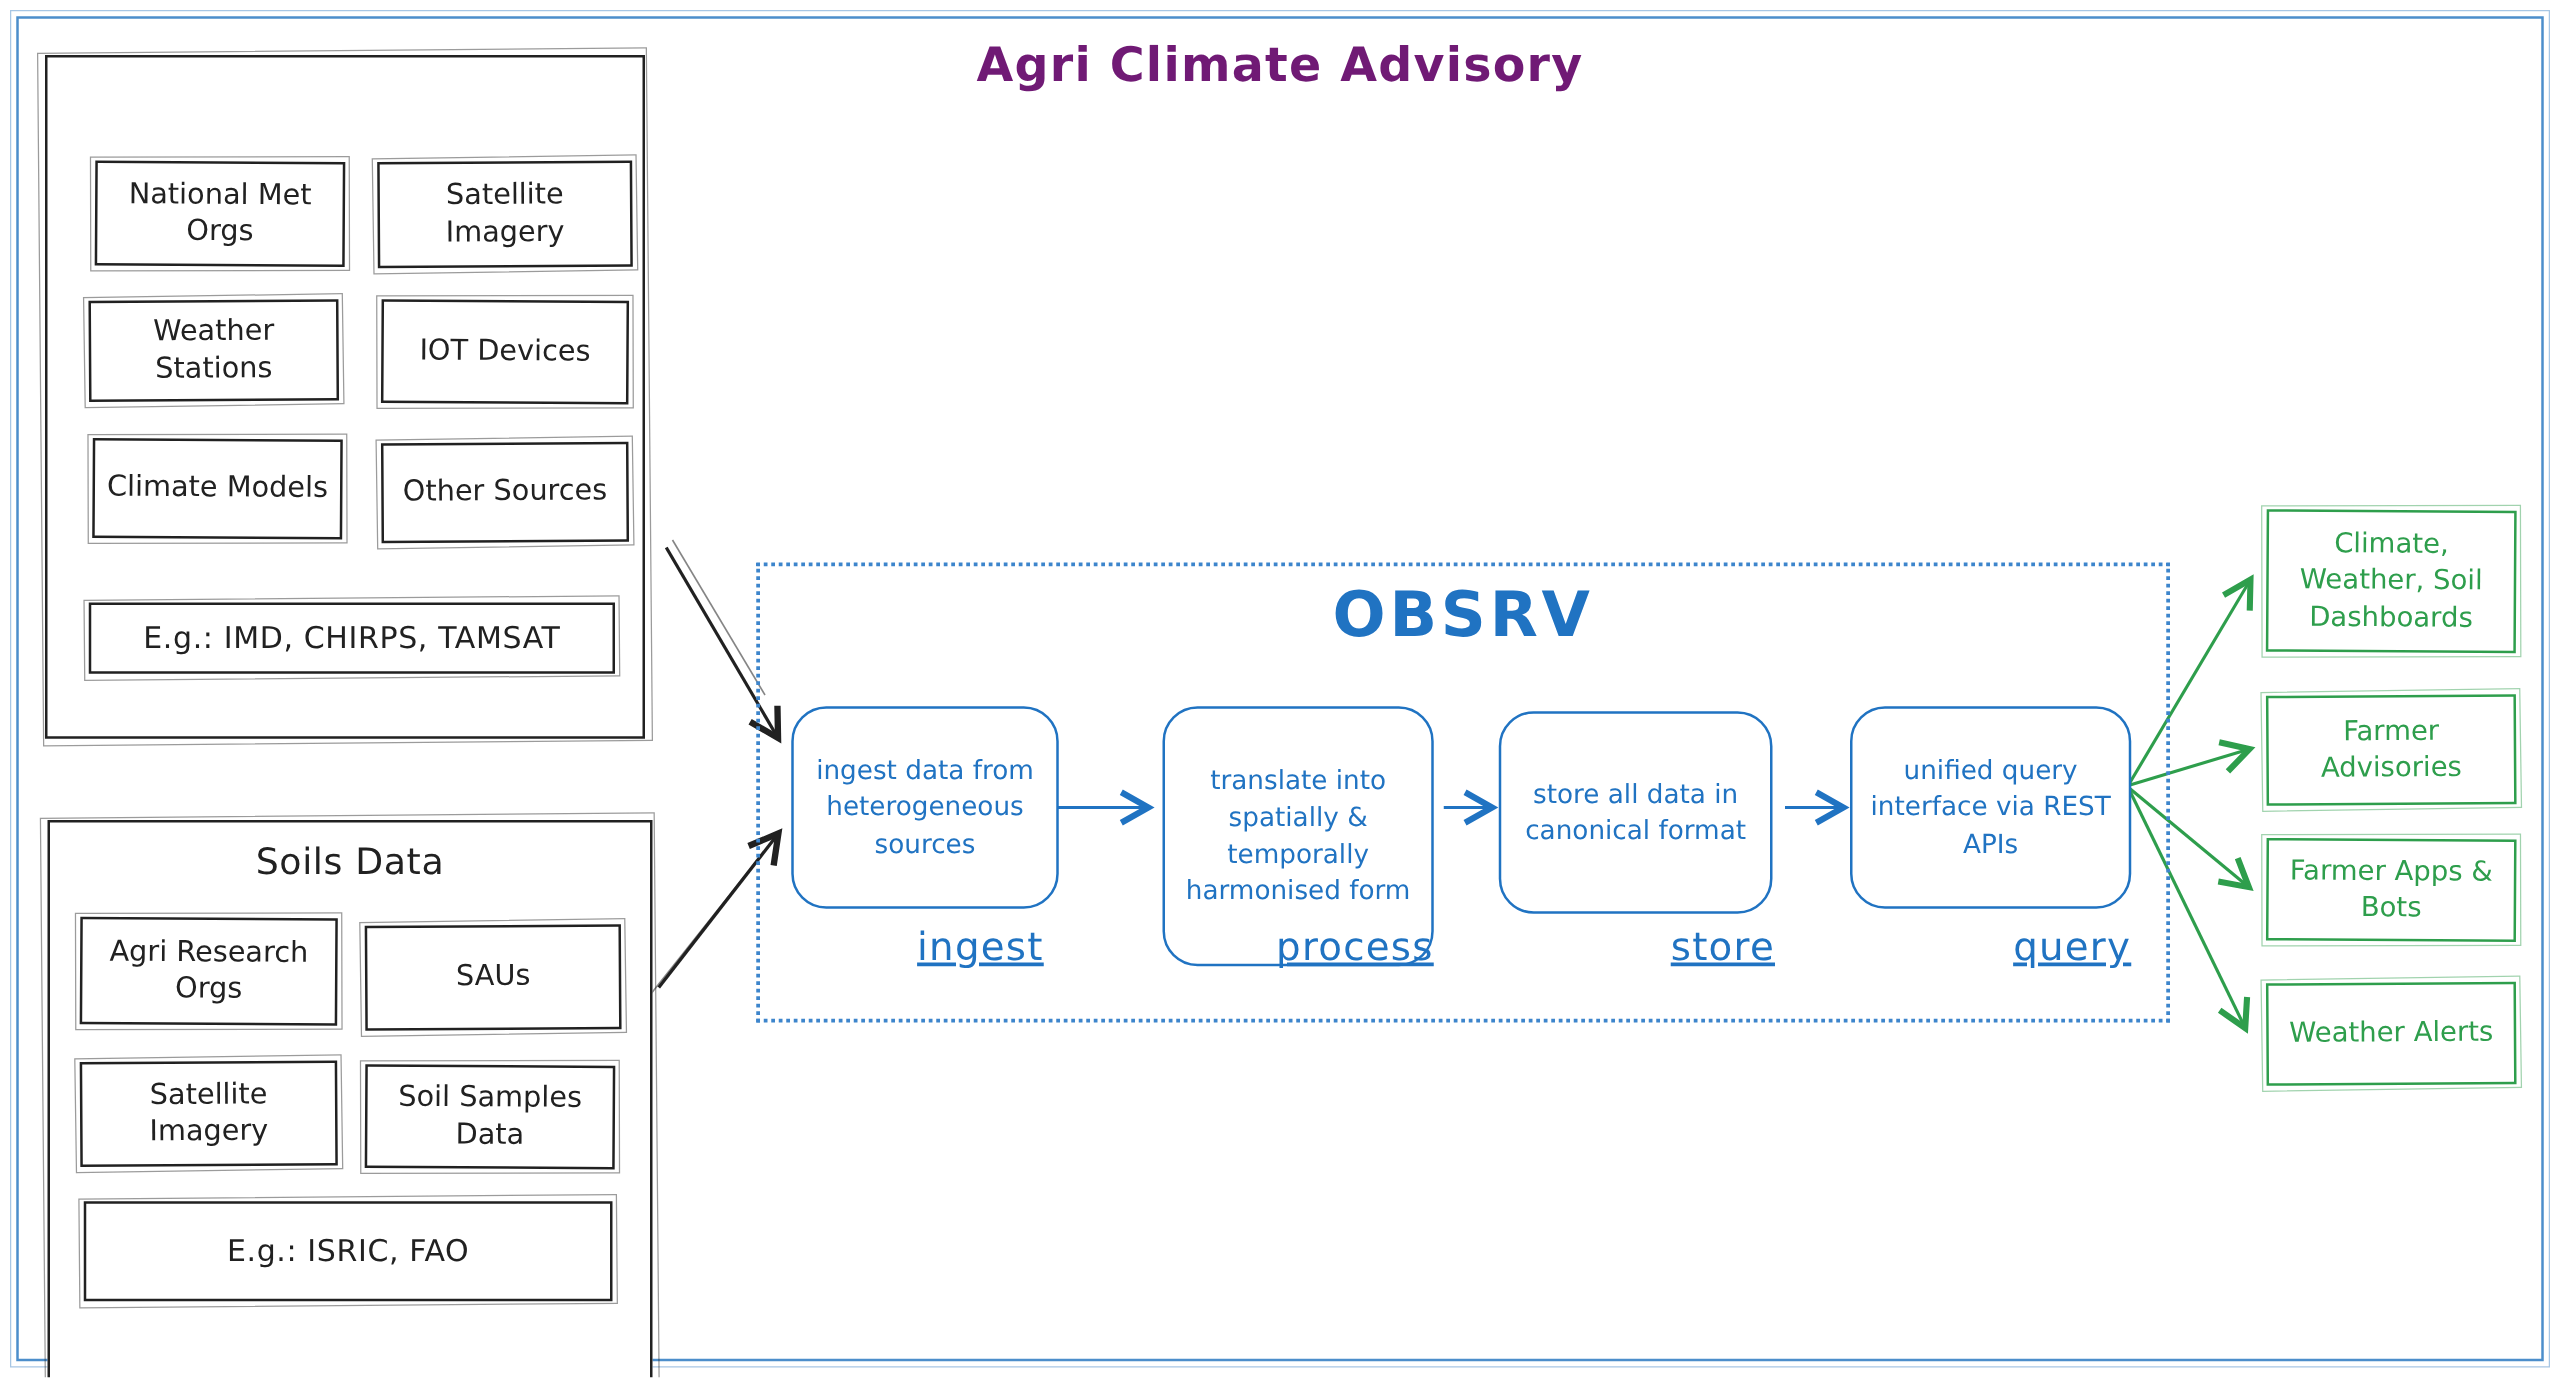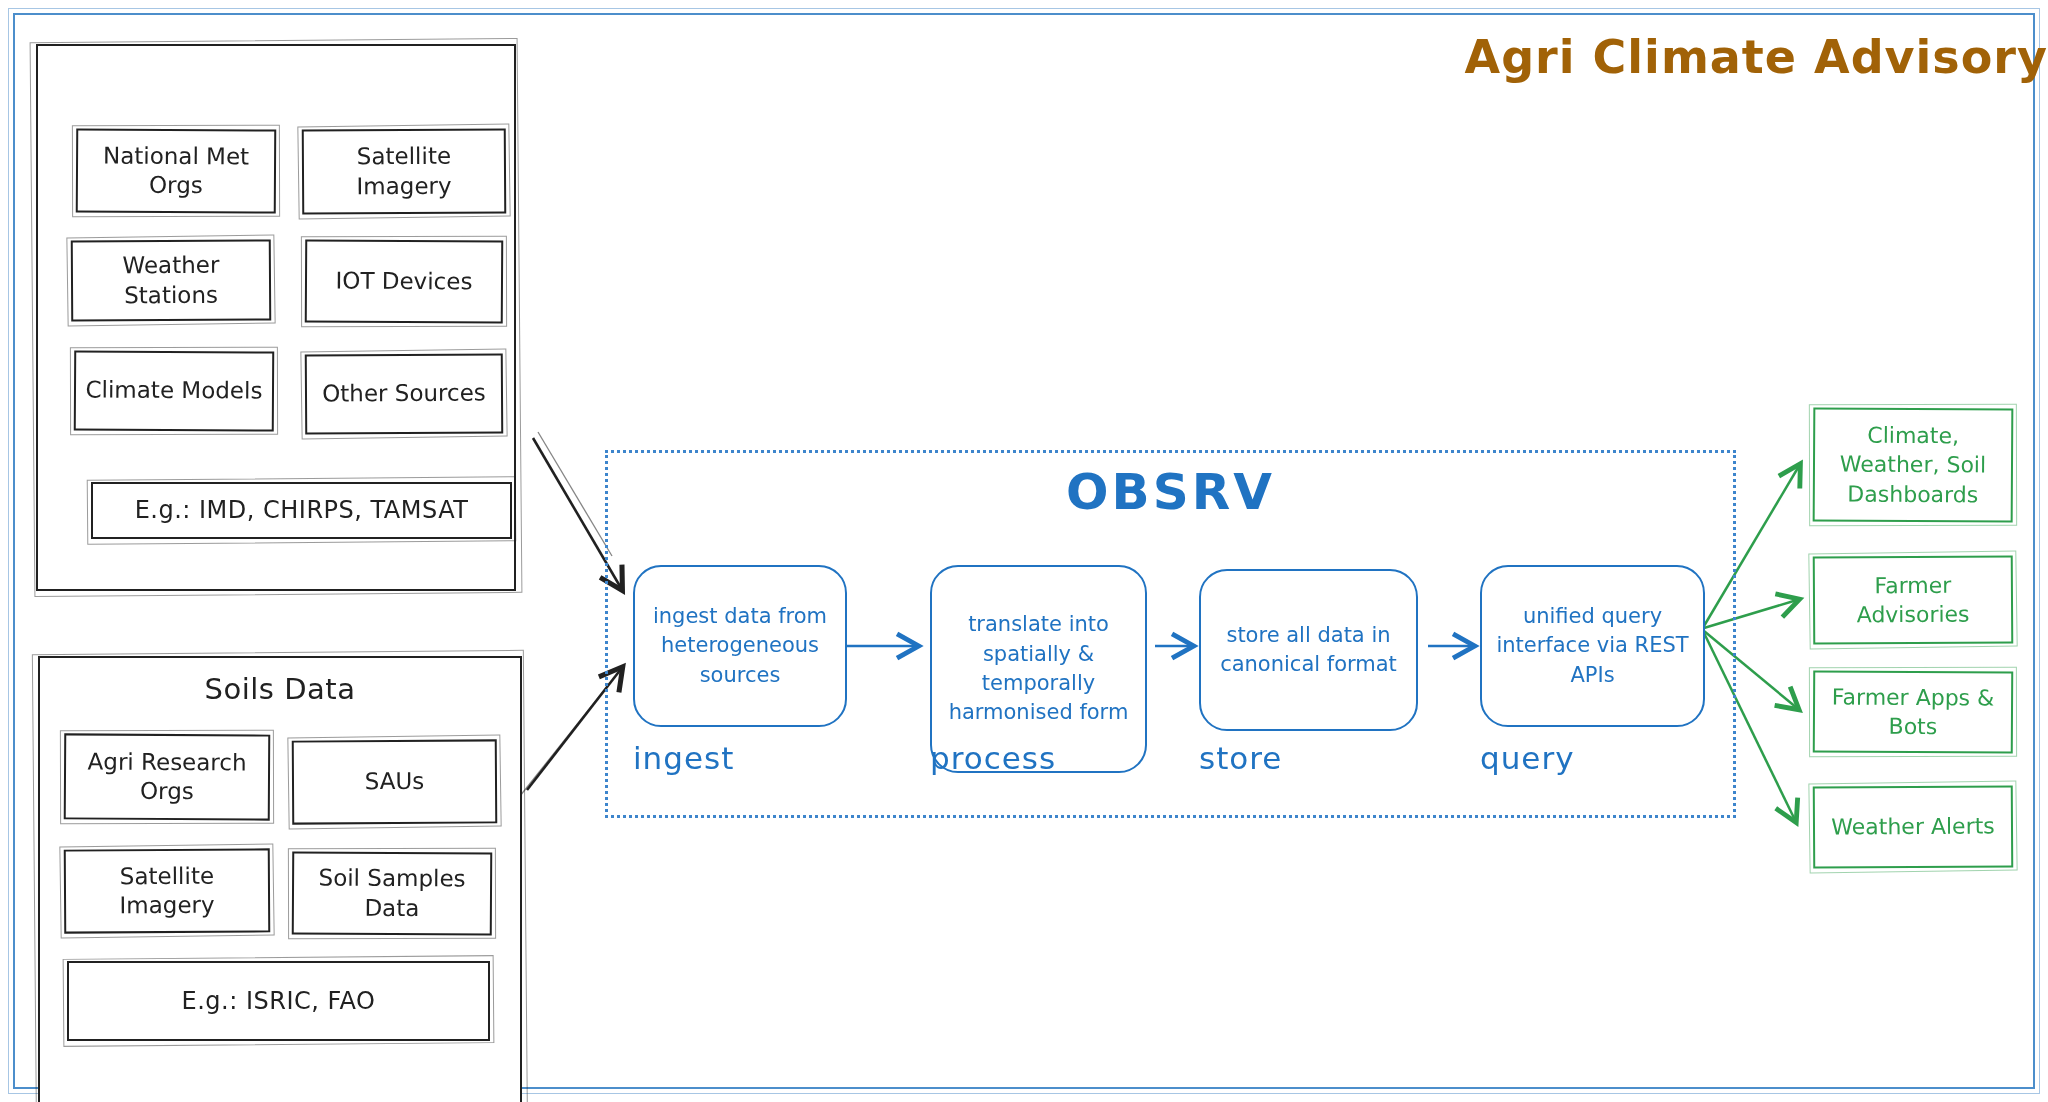--- a/index.html
+++ b/index.html
@@ -6,22 +6,22 @@
   .canvas{
     position:relative;width:2048px;height:1102px;background:#ffffff;
     font-family:"DejaVu Sans", sans-serif;color:#212121;overflow:hidden;
   }
   
   .frame{position:absolute;pointer-events:none;}
   .f-outer{inset:8px;border:1px solid #a7c6e4;}
   .f-inner{inset:13px;border:2px solid #4c8ecb;}
 
   .main-title{
-    position:absolute;left:0;right:0;top:30px;margin:0;text-align:right;
-    font-size:46px;font-weight:bold;letter-spacing:1px;color:#a16207;
+    position:absolute;left:0;right:0;top:30px;margin:0;text-align:center;
+    font-size:38px;font-weight:bold;letter-spacing:1px;color:#701a75;
   }
 
   .wires{position:absolute;left:0;top:0;width:2048px;height:1102px;}
 
   
   .sk{position:absolute;border:2.4px solid currentColor;background:#fff;box-sizing:border-box;}
   .sk::after{
     content:"";position:absolute;inset:-6px;border:1.5px solid currentColor;
     opacity:.45;transform:rotate(-.5deg);pointer-events:none;
   }
@@ -48,22 +48,22 @@
     position:absolute;left:0;right:0;top:10px;text-align:center;
     font-size:50px;font-weight:bold;letter-spacing:3px;color:#2073c2;
   }
   .stage{
     position:absolute;display:flex;align-items:center;justify-content:center;
     border:2.6px solid #2073c2;border-radius:28px;background:#fff;
     color:#2073c2;font-size:21px;line-height:1.4;text-align:center;
     padding:6px 10px;box-sizing:border-box;
   }
   .stage-label{
-    position:absolute;text-align:left;color:#2073c2;
-    font-size:31px;letter-spacing:1px;
+    position:absolute;text-align:right;color:#2073c2;
+    font-size:31px;letter-spacing:1px;text-decoration:underline;
   }
 
   .output{
     color:#2e9e4c;font-size:22px;line-height:1.32;border-width:2.2px;
   }
 </style>
 </head>
 <body>
 
 <div class="canvas">
@@ -101,21 +101,21 @@
     <path d="M1704,633 L1795,820" fill="none" stroke="#2e9e4c" stroke-width="2.5" marker-end="url(#mk-green)"></path>
   </svg>
 
   <section class="sk group" style="left:36px;top:44px;width:480px;height:547px;">
     <div class="sk cell r1" style="left:38px;top:83px;width:200px;height:84px;">National Met Orgs</div>
     <div class="sk cell r2" style="left:264px;top:83px;width:204px;height:85px;">Satellite Imagery</div>
     <div class="sk cell r2" style="left:33px;top:194px;width:200px;height:81px;">Weather Stations</div>
     <div class="sk cell r1" style="left:267px;top:194px;width:198px;height:83px;">IOT Devices</div>
     <div class="sk cell r1" style="left:36px;top:305px;width:200px;height:80px;">Climate Models</div>
     <div class="sk cell r2" style="left:267px;top:308px;width:198px;height:80px;">Other Sources</div>
-    <div class="sk cell note" style="left:33px;top:436px;width:421px;height:57px;margin-left:20px;">E.g.: IMD, CHIRPS, TAMSAT</div>
+    <div class="sk cell note" style="left:33px;top:436px;width:421px;height:57px;">E.g.: IMD, CHIRPS, TAMSAT</div>
   </section>
 
   <section class="sk group" style="left:38px;top:656px;width:484px;height:488px;">
     <div class="group-title" style="top:14px;">Soils Data</div>
     <div class="sk cell r1" style="left:24px;top:76px;width:206px;height:86px;">Agri Research Orgs</div>
     <div class="sk cell r2" style="left:252px;top:82px;width:205px;height:84px;">SAUs</div>
     <div class="sk cell r2" style="left:24px;top:191px;width:206px;height:84px;">Satellite Imagery</div>
     <div class="sk cell r1" style="left:252px;top:194px;width:200px;height:83px;">Soil Samples Data</div>
     <div class="sk cell note" style="left:27px;top:303px;width:423px;height:80px;">E.g.: ISRIC, FAO</div>
   </section>

